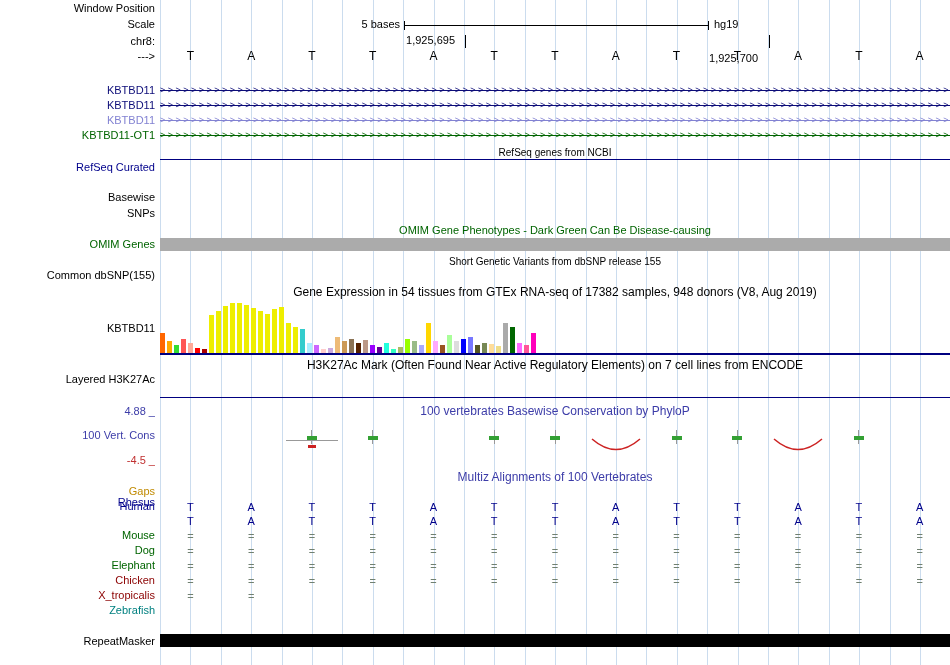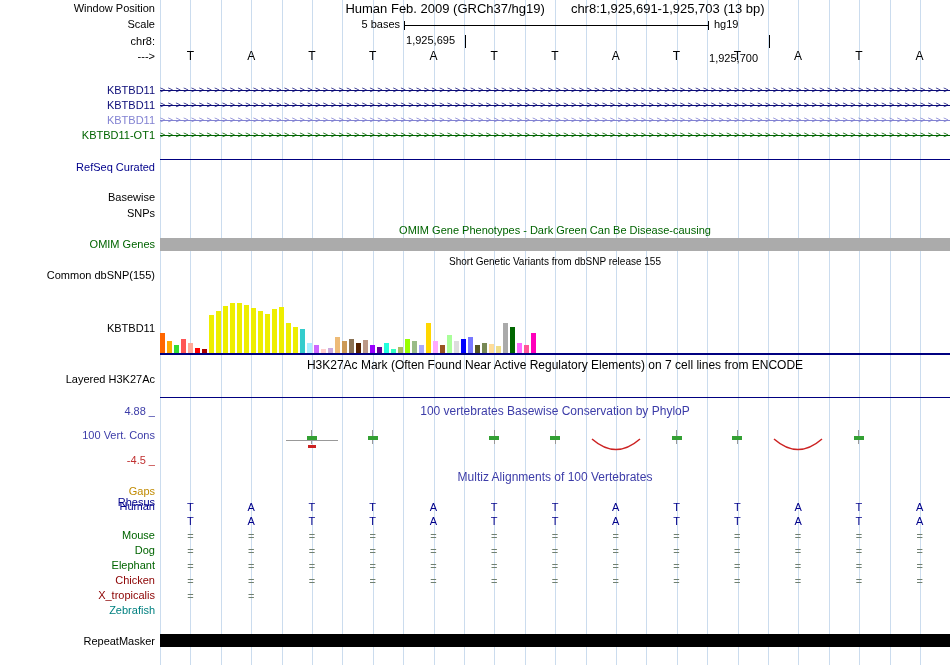--- a/index.html
+++ b/index.html
@@ -24,49 +24,50 @@
   .arrows{position:absolute;left:160px;width:790px;height:13px;overflow:hidden;
           font-size:9px;line-height:12px;letter-spacing:2.5px;white-space:nowrap}
 </style>
 </head>
 <body>
 
 <div class="stage" id="stage">
   <div class="grid"></div>
 
   <div class="lbl black" style="top:2px">Window Position</div>
-  <div class="ttl" style="top:2px;font-size:13px"><span>Human Feb. 2009 (GRCh37/hg19)</span><span class="tgap">chr8:1,925,691-1,925,703 (13 bp)</span></div>
 
   <div class="lbl black" style="top:18px">Scale</div>
   <div class="txt" style="left:330px;top:18px;width:70px;text-align:right">5 bases</div>
   <div class="scalebar" style="left:404px;top:21px;width:303px"></div>
   <div class="txt" style="left:714px;top:18px">hg19</div>
 
   <div class="lbl black" style="top:35px">chr8:</div>
   <div class="txt" style="left:373px;top:34px;width:82px;text-align:right">1,925,695</div>
   <div class="vtick" style="left:465px;top:35px"></div>
   <div class="txt" style="left:677px;top:52px;width:81px;text-align:right">1,925,700</div>
   <div class="vtick" style="left:769px;top:35px"></div>
 
   <div class="lbl black" style="top:50px">---&gt;</div>
 
 
+  <div class="ttl small" style="top:146px">RefSeq genes from NCBI</div>
   <div class="hline navy-bg" style="top:159px"></div>
   <div class="lbl" style="top:161px;color:#00008B">RefSeq Curated</div>
 
   <div class="lbl black" style="top:191px">Basewise</div>
   <div class="lbl black" style="top:207px">SNPs</div>
 
   <div class="ttl" style="top:224px;font-size:11px;color:#006400">OMIM Gene Phenotypes - Dark Green Can Be Disease-causing</div>
   <div class="hbar" style="top:238px;height:13px;background:#ABABAB"></div>
   <div class="lbl" style="top:238px;color:#006400">OMIM Genes</div>
 
   <div class="ttl small" style="top:255px">Short Genetic Variants from dbSNP release 155</div>
   <div class="lbl black" style="top:269px">Common dbSNP(155)</div>
 
+  <div class="ttl" style="top:286px">Gene Expression in 54 tissues from GTEx RNA-seq of 17382 samples, 948 donors (V8, Aug 2019)</div>
   <div id="gtex-bars" style="position:absolute;left:160px;top:300px;width:790px;height:53px">
       <div style="position: absolute; bottom: 0px; width: 5px; left: 0px; height: 20px; background: rgb(255, 102, 0);"></div>
       <div style="position: absolute; bottom: 0px; width: 5px; left: 7px; height: 12px; background: rgb(255, 170, 0);"></div>
       <div style="position: absolute; bottom: 0px; width: 5px; left: 14px; height: 8px; background: rgb(51, 221, 51);"></div>
       <div style="position: absolute; bottom: 0px; width: 5px; left: 21px; height: 14px; background: rgb(255, 85, 85);"></div>
       <div style="position: absolute; bottom: 0px; width: 5px; left: 28px; height: 10px; background: rgb(255, 170, 153);"></div>
       <div style="position: absolute; bottom: 0px; width: 5px; left: 35px; height: 5px; background: rgb(255, 0, 0);"></div>
       <div style="position: absolute; bottom: 0px; width: 5px; left: 42px; height: 4px; background: rgb(170, 0, 0);"></div>
       <div style="position: absolute; bottom: 0px; width: 5px; left: 49px; height: 38px; background: rgb(238, 238, 0);"></div>
       <div style="position: absolute; bottom: 0px; width: 5px; left: 56px; height: 42px; background: rgb(238, 238, 0);"></div>

